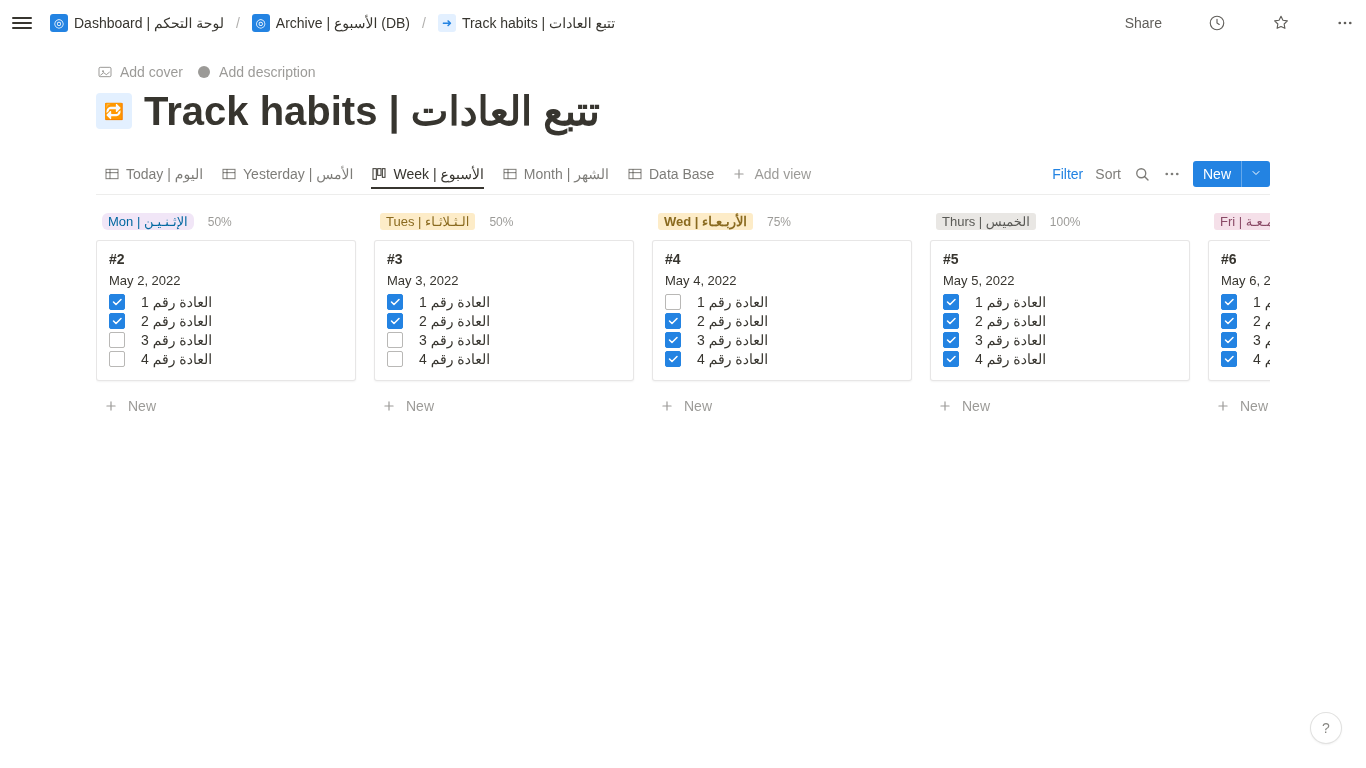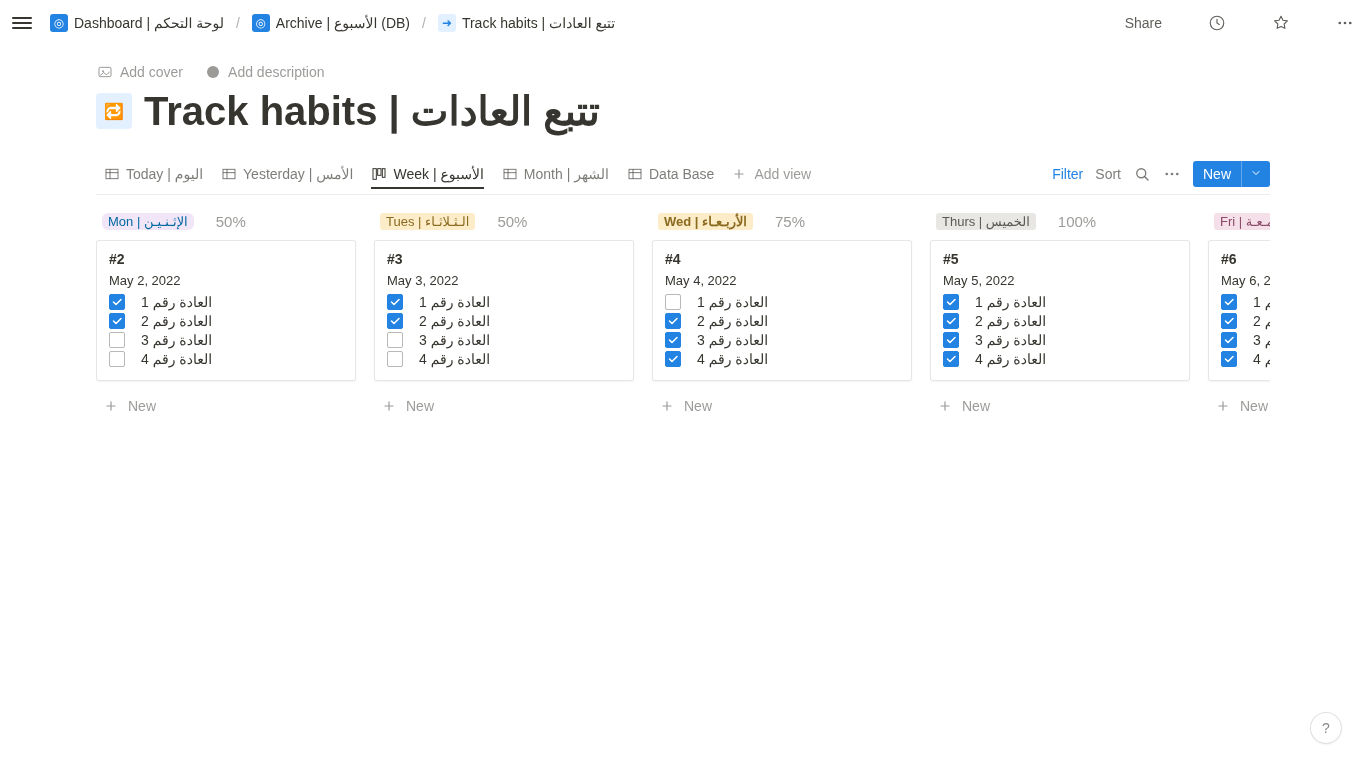--- a/index.html
+++ b/index.html
@@ -8,21 +8,21 @@
 .hamburger { width: 20px; height: 20px; margin-right: 12px; cursor: pointer; display:flex; flex-direction:column; justify-content:center; gap:3px;}
 .hamburger span{display:block;height:2px;background:#37352f;border-radius:1px;}
 .breadcrumb { display: flex; align-items: center; flex: 1; gap: 6px; }
 .bc-item { display: flex; align-items: center; gap: 6px; padding: 2px 6px; border-radius: 3px; cursor: pointer; }
 .bc-icon { width: 18px; height: 18px; border-radius: 3px; display:flex; align-items:center; justify-content:center; font-size:12px;}
 .bc-sep { color: rgba(55,53,47,0.4); }
 .top-actions { display: flex; align-items: center; gap: 14px; color: rgba(55,53,47,0.8); }
 .top-actions > * { cursor: pointer; margin-left: 32px; }
 .icon16 { width:18px; height:18px; display:inline-flex; align-items:center; justify-content:center;}
 .page { padding: 0 96px; max-width: 100%; }
-.page-header-tools { display: flex; gap: 21px; color: rgba(55,53,47,0.5); font-size: 14px; margin-top: 18px;}
+.page-header-tools { display: flex; gap: 12px; color: rgba(55,53,47,0.5); font-size: 14px; margin-top: 18px;}
 .page-header-tools .tool { display:flex; align-items:center; gap:6px; cursor:pointer;}
 .page-title-row { display:flex; align-items:center; gap: 12px; margin-top: 6px;}
 .page-emoji { width: 36px; height: 36px; border-radius: 4px; background:#e3f0ff; display:flex;align-items:center;justify-content:center;font-size:16px;}
 .page-title { font-size: 40px; font-weight: 700; line-height:1.2;}
 .views-row { display:flex; align-items:center; border-bottom:1px solid rgba(55,53,47,0.09); margin-top:18px; height:42px;}
 .views-left { display:flex; align-items:center; gap: 2px;}
 .view-tab { display:flex; align-items:center; gap:6px; padding: 6px 8px; cursor:pointer; color: rgba(55,53,47,0.65); position:relative;}
 .view-tab.active { color: rgb(55,53,47);}
 .view-tab.active::after{content:"";position:absolute;left:8px;right:8px;bottom:-1px;height:2px;background:#37352f;}
 .view-tab .vicon{width:16px;height:16px;display:inline-flex;align-items:center;justify-content:center;}
@@ -30,21 +30,21 @@
 .views-right{margin-left:auto;display:flex;align-items:center;gap:12px;}
 .link-btn{color:#2383e2;cursor:pointer;}
 .muted-btn{color:rgba(55,53,47,0.65);cursor:pointer;}
 .new-btn{display:flex;align-items:center;background:#2383e2;color:#fff;border-radius:3px;overflow:hidden;cursor:pointer;}
 .new-btn .label{padding:5px 10px;font-weight:500;}
 .new-btn .caret{padding:5px 8px;border-left:1px solid rgba(255,255,255,0.3);}
 .board{display:flex;gap:18px;padding:18px 0 40px 0; overflow-x:auto; margin-left:0;}
 .col{width:260px;flex:0 0 260px;}
 .col-head{display:flex;align-items:center;gap:14px;margin-bottom:10px;padding-left:6px;}
 .tag{font-size:13px;padding:1px 6px;border-radius:3px;}
-.pct{color:rgba(55,53,47,0.5);font-size:15px;margin-left:8px;}
+.pct{color:rgba(55,53,47,0.5);font-size:12px;}
 .card{background:#fff;border:1px solid rgba(55,53,47,0.12);border-radius:3px;box-shadow:rgba(15,15,15,0.05) 0 1px 2px; padding:10px 12px;}
 .card-title{font-weight:600;margin-bottom:6px;}
 .card-date{font-size:13px;margin-bottom:6px;}
 .h-row{display:flex;align-items:center;gap:16px;font-size:14px;margin:3px 0;}
 .cb{width:16px;height:16px;border:1.5px solid rgba(55,53,47,0.35);border-radius:2px;display:inline-flex;align-items:center;justify-content:center;flex-shrink:0;}
 .cb.checked{background:#2383e2;border-color:#2383e2;color:#fff;}
 .cb.checked svg{display:block;}
 .cb svg{display:none;width:12px;height:12px;}
 .new-row{display:flex;align-items:center;gap:8px;color:rgba(55,53,47,0.5);padding:8px 6px;cursor:pointer;margin-top:8px;}
 .help-btn{position:fixed;right:24px;bottom:24px;width:32px;height:32px;border-radius:50%;border:1px solid rgba(55,53,47,0.15);display:flex;align-items:center;justify-content:center;background:#fff;cursor:pointer;color:rgba(55,53,47,0.6);box-shadow:rgba(15,15,15,0.05) 0 1px 2px;}

